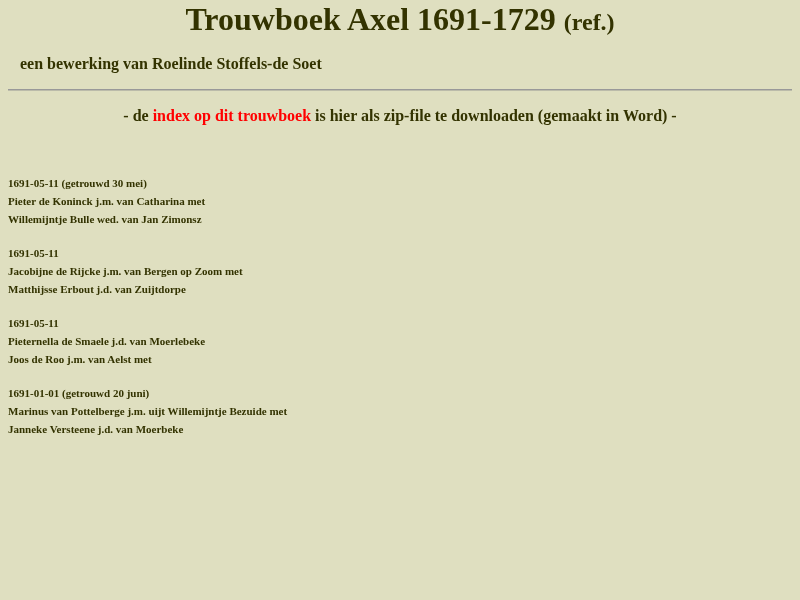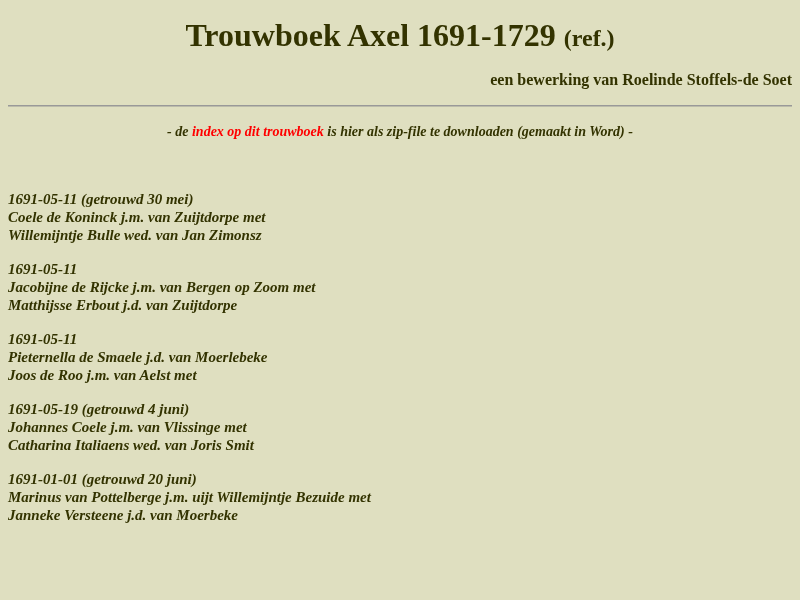--- a/index.html
+++ b/index.html
@@ -15,60 +15,58 @@
       font-family: "Liberation Serif", serif;
       font-weight: bold;
     }
     .page {
       padding: 0 8px;
     }
     .title {
       text-align: center;
       font-size: 32px;
       margin: 0;
-      padding-top: 16px;
+      padding-top: 0;
       line-height: 38px;
     }
     .title .ref {
       font-size: 24px;
     }
     .subtitle {
-      text-align: right;
+      text-align: left;
       font-size: 16px;
-      margin: 0;
+      margin: 12px;
       margin-top: 13px;
       line-height: 20px;
     }
     .rule {
       border: none;
       border-top: 1px solid #999999;
       border-bottom: 1px solid #bbbbaa;
       height: 0;
       margin: 15px 0 0 0;
     }
     .download-note {
       text-align: center;
-      font-style: italic;
-      font-size: 14px;
+      font-size: 16px;
       margin: 0;
       margin-top: 15px;
       line-height: 20px;
     }
     .download-note a {
       color: #ff0000;
       text-decoration: none;
     }
     .entries {
       margin-top: 48px;
     }
     .entry {
-      font-size: 15px;
+      font-size: 11px;
       line-height: 18px;
       margin: 0 0 16px 0;
-      font-style: italic;
     }
     .entry-line {
       display: block;
       white-space: nowrap;
     }
   </style>
 </head>
 <body>
 
 <div class="page">
@@ -78,37 +76,32 @@
   </h1>
   <p class="subtitle">een bewerking van Roelinde Stoffels-de Soet</p>
 
   <hr class="rule">
 
   <p class="download-note"><span>- de </span><a>index op dit trouwboek</a><span> is hier als zip-file te downloaden (gemaakt in Word) -</span></p>
 
   <div class="entries">
     <p class="entry">
       <span class="entry-line">1691-05-11 (getrouwd 30 mei)</span>
-      <span class="entry-line">Coele de Koninck j.m. van Zuijtdorpe met</span>
+      <span class="entry-line">Pieter de Koninck j.m. van Catharina met</span>
       <span class="entry-line">Willemijntje Bulle wed. van Jan Zimonsz</span>
     </p>
     <p class="entry">
       <span class="entry-line">1691-05-11</span>
       <span class="entry-line">Jacobijne de Rijcke j.m. van Bergen op Zoom met</span>
       <span class="entry-line">Matthijsse Erbout j.d. van Zuijtdorpe</span>
     </p>
     <p class="entry">
       <span class="entry-line">1691-05-11</span>
       <span class="entry-line">Pieternella de Smaele j.d. van Moerlebeke</span>
       <span class="entry-line">Joos de Roo j.m. van Aelst met</span>
     </p>
     <p class="entry">
-      <span class="entry-line">1691-05-19 (getrouwd 4 juni)</span>
-      <span class="entry-line">Johannes Coele j.m. van Vlissinge met</span>
-      <span class="entry-line">Catharina Italiaens wed. van Joris Smit</span>
-    </p>
-    <p class="entry">
       <span class="entry-line">1691-01-01 (getrouwd 20 juni)</span>
       <span class="entry-line">Marinus van Pottelberge j.m. uijt Willemijntje Bezuide met</span>
       <span class="entry-line">Janneke Versteene j.d. van Moerbeke</span>
     </p>
   </div>
 </div>
 
 </body></html>

